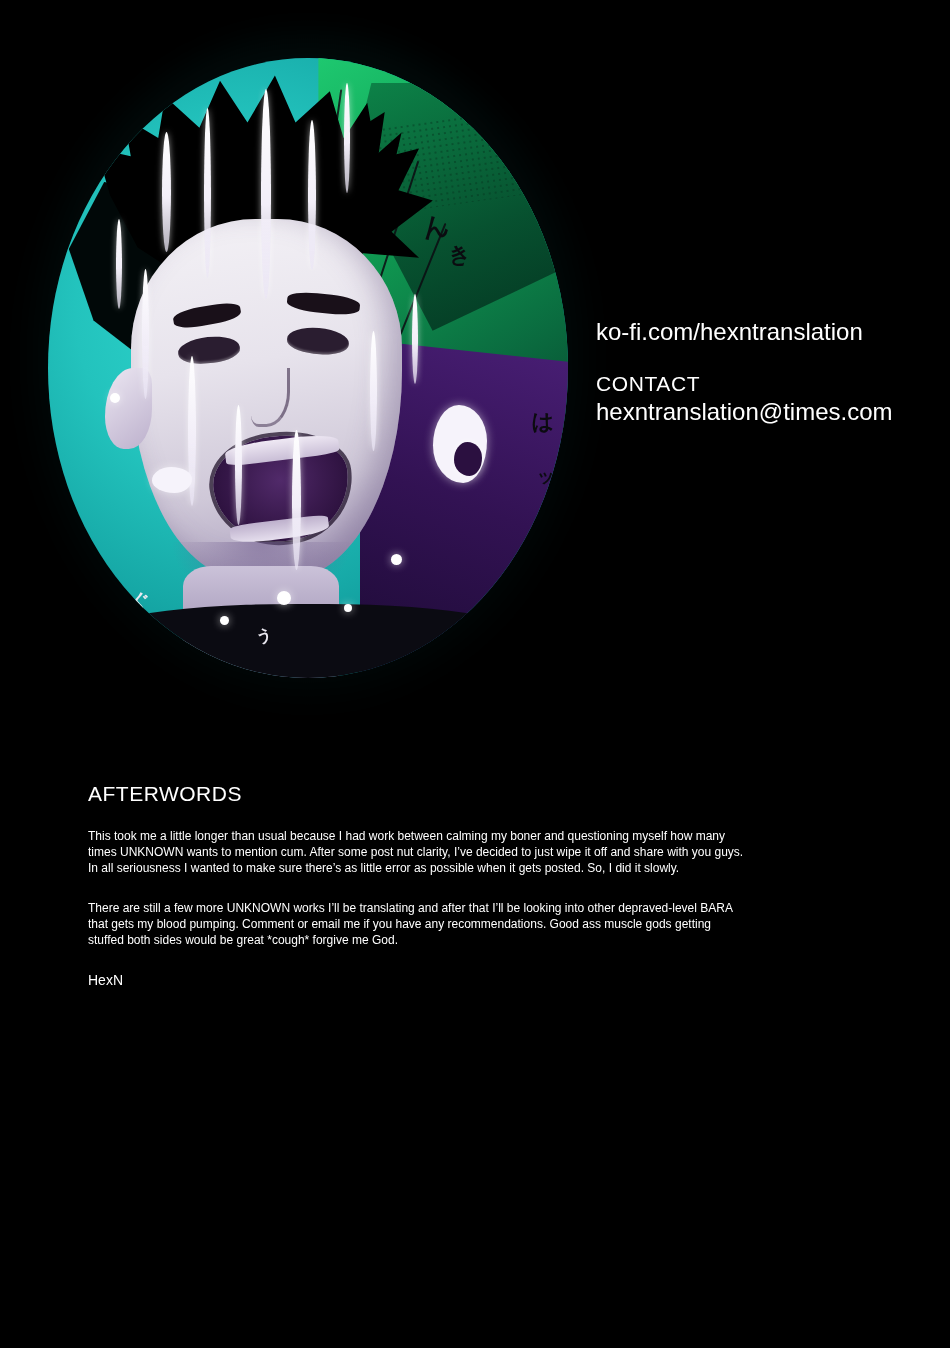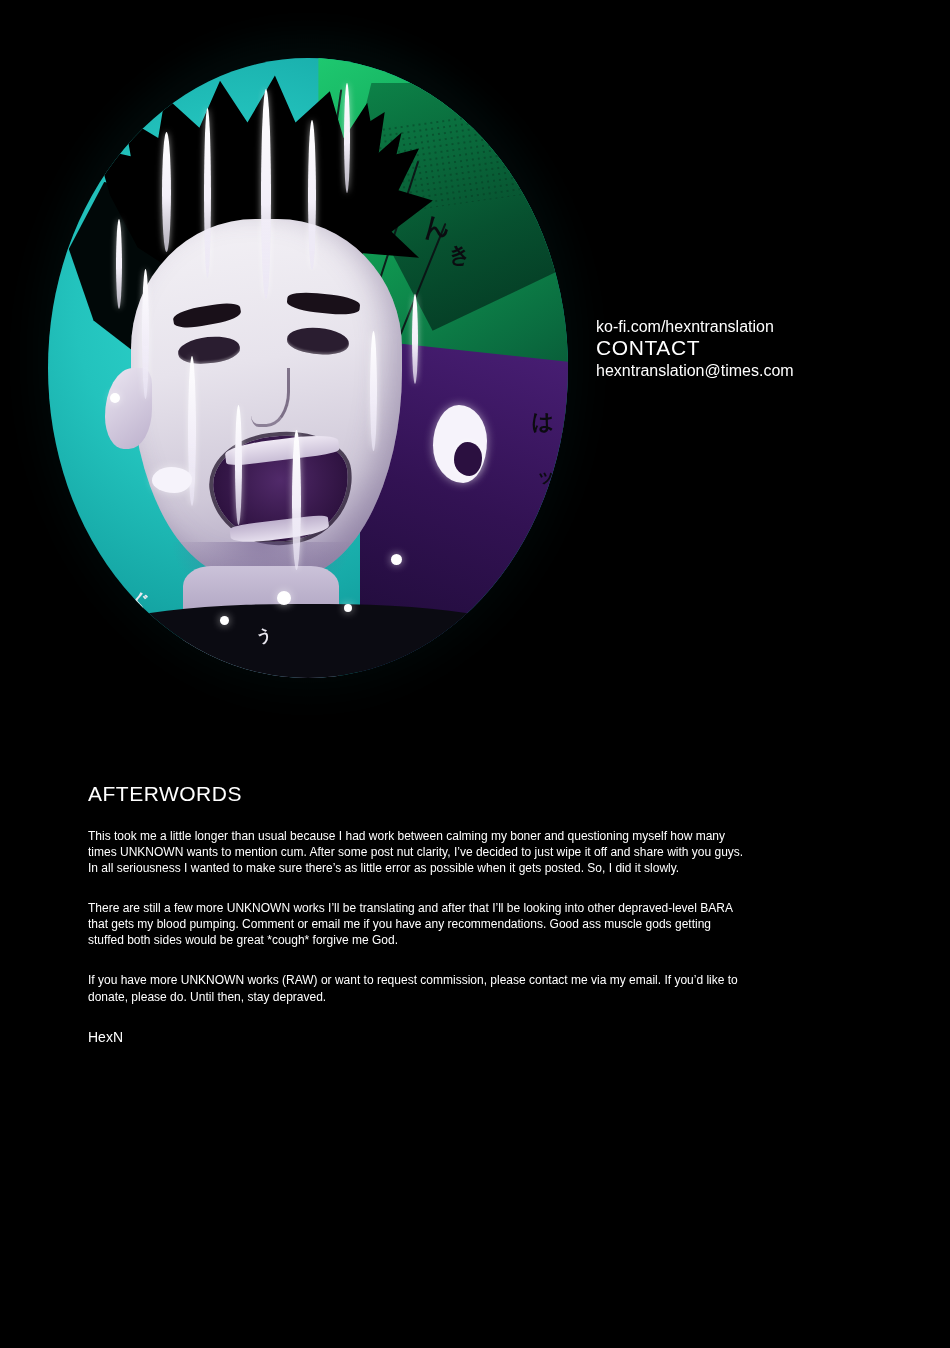--- a/index.html
+++ b/index.html
@@ -203,26 +203,26 @@
     top: 318px;
     width: 330px;
   }
   .info-heading {
     font-size: 21px;
     letter-spacing: .6px;
     margin: 0 0 2px 0;
     font-weight: normal;
   }
   .info-value {
-    font-size: 16px;
+    font-size: 24px;
     margin: 0;
     font-weight: normal;
     white-space: nowrap;
   }
-  .info-group + .info-group { }
+  .info-group + .info-group { margin-top: 26px; }
 
   
   .afterwords {
     position: absolute;
     left: 88px;
     top: 782px;
     width: 660px;
   }
   .aw-title {
     font-size: 21px;
@@ -318,15 +318,14 @@
   <div class="info-group">
     <p class="info-heading">CONTACT</p>
     <p class="info-value">hexntranslation@times.com</p>
   </div>
 </div>
 
 <div class="afterwords">
   <h2 class="aw-title">AFTERWORDS</h2>
   <p class="aw-para">This took me a little longer than usual because I had work between calming my boner and questioning myself how many times UNKNOWN wants to mention cum. After some post nut clarity, I’ve decided to just wipe it off and share with you guys. In all seriousness I wanted to make sure there’s as little error as possible when it gets posted. So, I did it slowly.</p>
   <p class="aw-para">There are still a few more UNKNOWN works I’ll be translating and after that I’ll be looking into other depraved-level BARA that gets my blood pumping. Comment or email me if you have any recommendations. Good ass muscle gods getting stuffed both sides would be great *cough* forgive me God.</p>
-  <p class="aw-para">If you have more UNKNOWN works (RAW) or want to request commission, please contact me via my email. If you’d like to donate, please do. Until then, stay depraved.</p>
   <p class="aw-sign">HexN</p>
 </div>
 
 </body></html>

